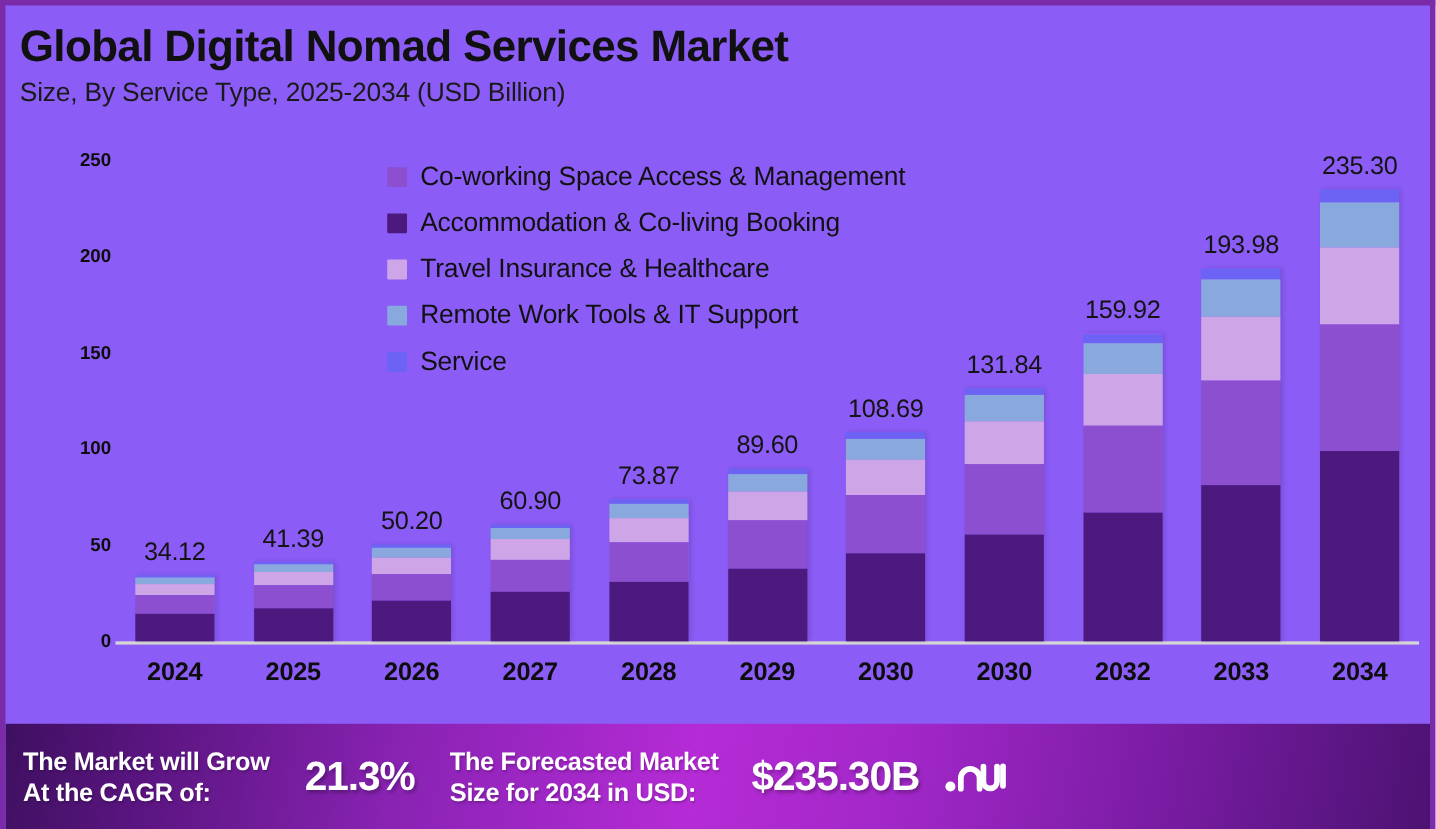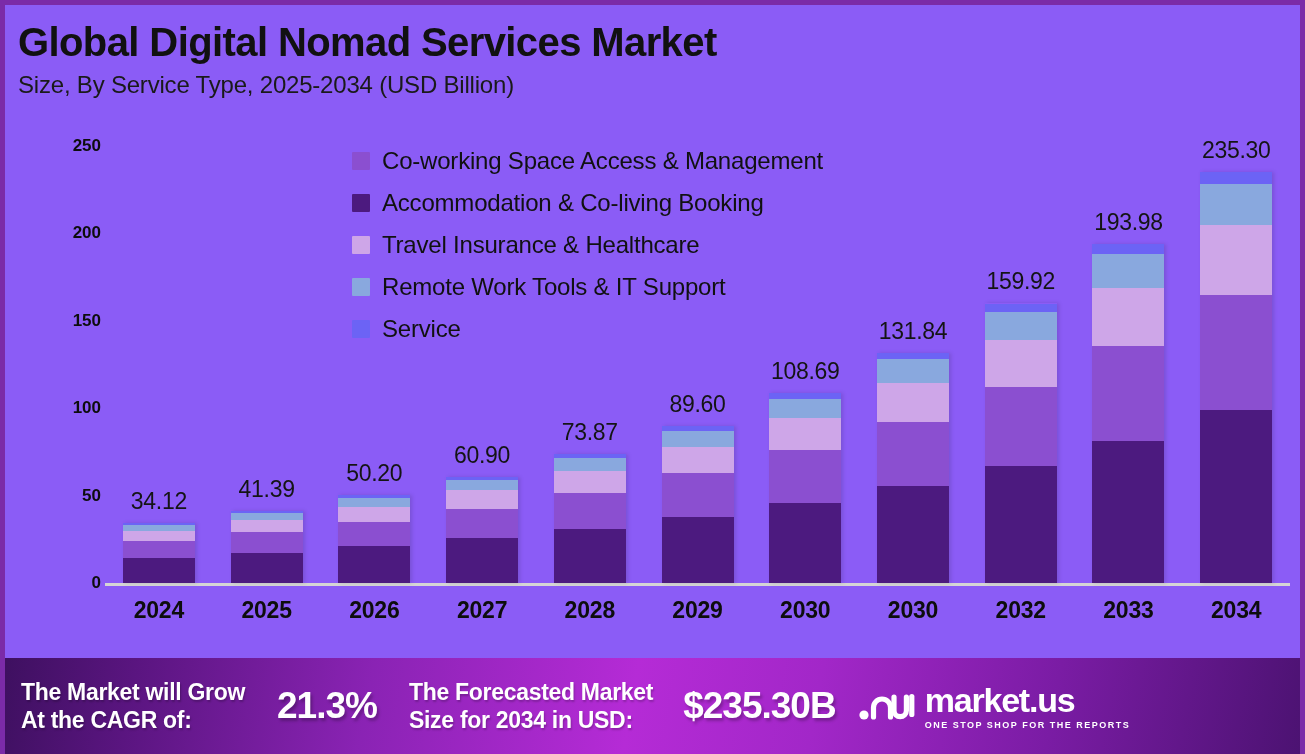--- a/index.html
+++ b/index.html
@@ -332,19 +332,15 @@
 
     <div id="logo">
       <span id="logo-mark">
         <svg width="58" height="40" viewBox="0 0 58 40" aria-hidden="true">
           <circle cx="6" cy="31" r="4.6" fill="#ffffff"></circle>
           <path d="M15.5 33 v-9.5 a8.5 8.5 0 0 1 17 0 V33" fill="none" stroke="#ffffff" stroke-width="5.2" stroke-linecap="round"></path>
           <path d="M36 13 v13.5 a6.2 6.2 0 0 0 12.4 0 V13" fill="none" stroke="#ffffff" stroke-width="5.2" stroke-linecap="round"></path>
           <rect x="51.2" y="10" width="5.2" height="23" rx="2.6" fill="#ffffff"></rect>
         </svg>
       </span>
-      <span id="logo-text-block">
-        <span id="logo-wordmark">market.us</span>
-        <span id="logo-tagline">ONE STOP SHOP FOR THE REPORTS</span>
-      </span>
     </div>
   </div>
 </div>
 
 </body></html>

